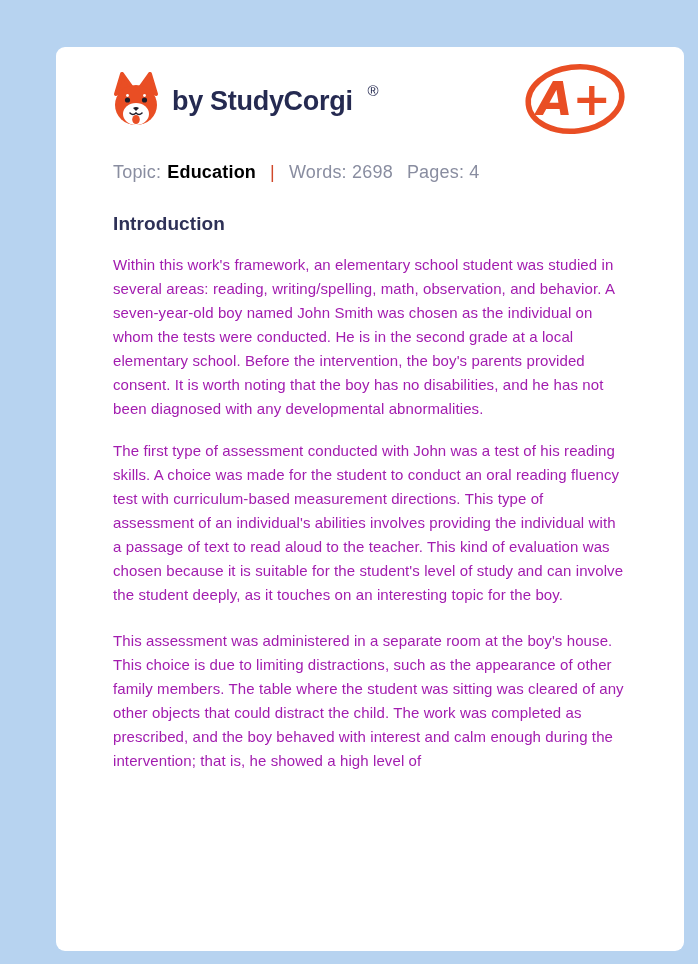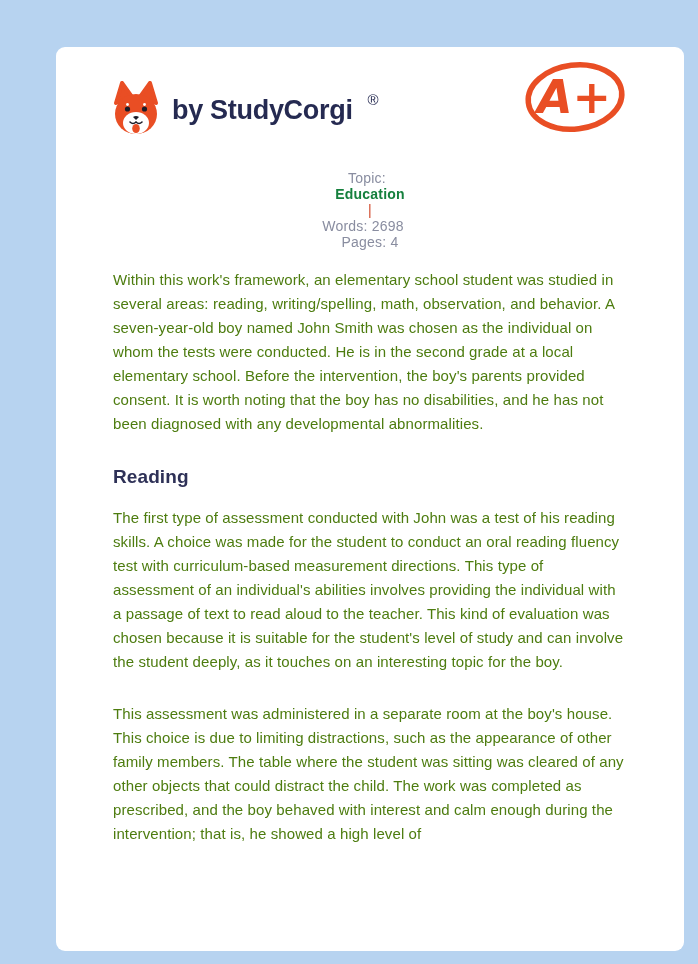--- a/index.html
+++ b/index.html
@@ -25,21 +25,21 @@
     box-sizing: border-box;
     background: #ffffff;
     border-radius: 9px;
     padding: 15px 57px 0 57px;
     overflow: hidden;
   }
   
   .header {
     height: 78px;
     display: flex;
-    align-items: flex-end;
+    align-items: center;
     justify-content: space-between;
   }
   .brand {
     display: flex;
     align-items: center;
     gap: 13px;
     cursor: pointer;
   }
   .brand-text {
     font-size: 27px;
@@ -59,31 +59,30 @@
   
   .doc-title {
     margin: 43px 0 0 0;
     font-size: 28px;
     line-height: 42px;
     font-weight: 800;
     color: #2e3157;
     letter-spacing: 0.1px;
   }
   .meta {
-    margin-top: 30px;
+    margin-top: 22px;
     display: flex;
     align-items: center;
-    font-size: 14px;
+    font-size: 18px;
     color: #898da0;
     letter-spacing: 0.2px;
-    flex-direction: column;
   }
   .meta .topic-label { margin-right: 6px; }
   .meta .topic-link {
-    color: #15803d;
+    color: #000000;
     font-weight: 700;
     text-decoration: none;
     cursor: pointer;
   }
   .meta .separator {
     color: #d0482a;
     margin: 0 14px;
   }
   .meta .words { margin-right: 14px; }
   
@@ -92,24 +91,24 @@
     font-size: 19px;
     font-weight: 700;
     color: #2e3157;
     letter-spacing: 0.1px;
   }
   .body-paragraph {
     margin: 18px 0 0 0;
     width: 514px;
     font-size: 15px;
     line-height: 24px;
-    color: #4d7c0f;
+    color: #a21caf;
     letter-spacing: 0.1px;
   }
-  .body-paragraph + .body-paragraph { margin-top: 28px; }
+  .body-paragraph + .body-paragraph { margin-top: 22px; }
 </style>
 </head>
 <body>
 
 <div class="page">
   <div class="card">
 
     <div class="header">
       <div class="brand">
         <span>
@@ -142,23 +141,23 @@
 
     <div class="meta">
       <span class="topic-label">Topic:</span>
       <a class="topic-link">Education</a>
       <span class="separator">|</span>
       <span class="words">Words: 2698</span>
       <span class="pages">Pages: 4</span>
     </div>
 
     <div>
+      <h2 class="section-heading">Introduction</h2>
       <p class="body-paragraph">Within this work's framework, an elementary school student was studied in several areas: reading, writing/spelling, math, observation, and behavior. A seven-year-old boy named John Smith was chosen as the individual on whom the tests were conducted. He is in the second grade at a local elementary school. Before the intervention, the boy's parents provided consent. It is worth noting that the boy has no disabilities, and he has not been diagnosed with any developmental abnormalities.</p>
     </div>
 
     <div>
-      <h2 class="section-heading">Reading</h2>
       <p class="body-paragraph">The first type of assessment conducted with John was a test of his reading skills. A choice was made for the student to conduct an oral reading fluency test with curriculum-based measurement directions. This type of assessment of an individual's abilities involves providing the individual with a passage of text to read aloud to the teacher. This kind of evaluation was chosen because it is suitable for the student's level of study and can involve the student deeply, as it touches on an interesting topic for the boy.</p>
       <p class="body-paragraph">This assessment was administered in a separate room at the boy's house. This choice is due to limiting distractions, such as the appearance of other family members. The table where the student was sitting was cleared of any other objects that could distract the child. The work was completed as prescribed, and the boy behaved with interest and calm enough during the intervention; that is, he showed a high level of</p>
     </div>
 
   </div>
 </div>
 
 </body></html>

